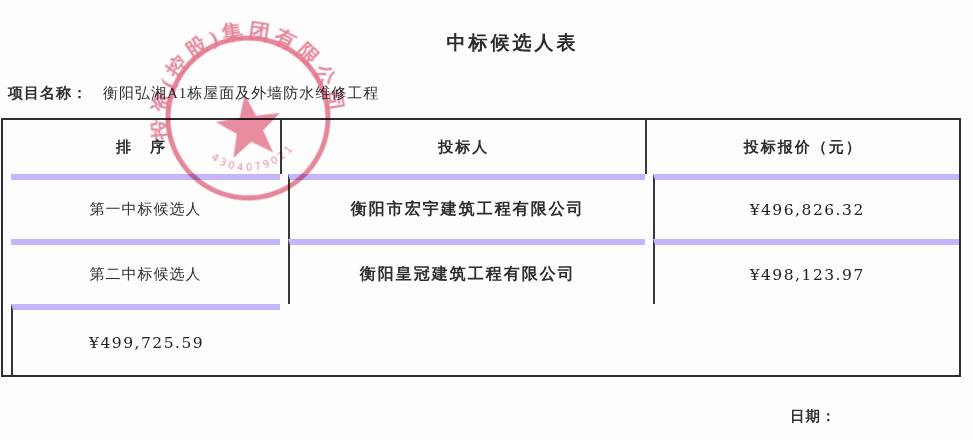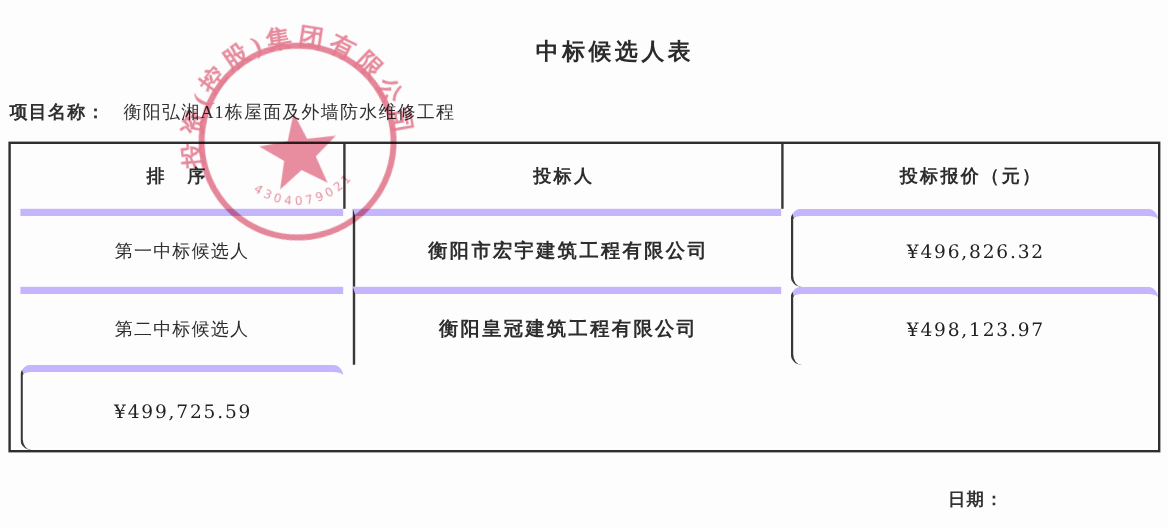--- a/index.html
+++ b/index.html
@@ -33,21 +33,21 @@
     top: 84px;
     left: 8px;
     font-size: 15px;
     letter-spacing: 1px;
     color: #303030;
     white-space: nowrap;
   }
   .project-line .lbl { font-weight: bold; margin-right: 15px; }
   .bid-table {
     position: absolute;
-    left: 7px;
+    left: 1px;
     top: 118px;
     width: 956px;
     height: 255px;
     border: 2px solid #2e2e2e;
     display: grid;
     grid-template-columns: 29% 38.2% 32.8%;
     grid-template-rows: 54px 65px 65px 1fr;
     background: transparent;
   }
   .cell {
@@ -61,21 +61,20 @@
   }
   .cell.col2, .cell.col3 { border-left: 2px solid #383838; }
   .cell.body-row { border-top: 6px solid #c4b5fd; margin-left: 8px; }
   .cell.hdr { font-weight: bold; letter-spacing: 2px; }
   .cell.bidder { font-weight: bold; font-size: 16px; letter-spacing: 2px; }
   .cell.price {
     font-family: "DejaVu Serif", "Liberation Serif", serif;
     font-size: 15.5px;
     letter-spacing: 1.5px;
     color: #222222;
-    border-radius: 9px;
   }
   .date-line {
     position: absolute;
     left: 790px;
     top: 407px;
     display: flex;
     gap: 30px;
     font-size: 14.5px;
     letter-spacing: 1px;
     color: #333333;

